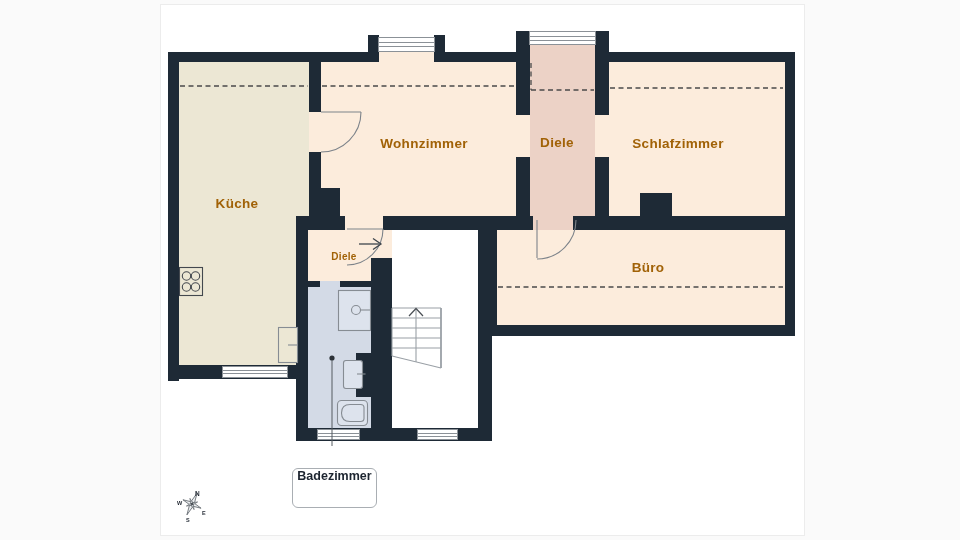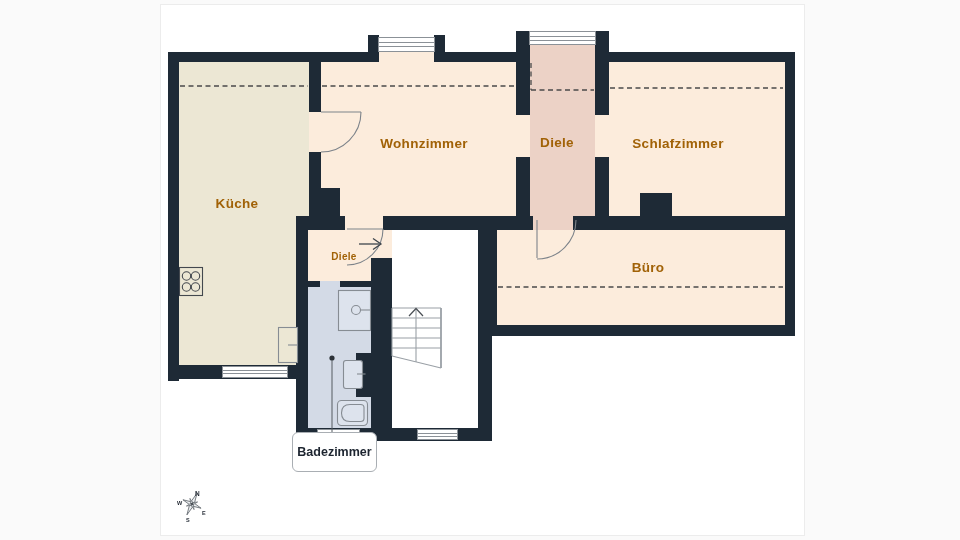--- a/index.html
+++ b/index.html
@@ -12,22 +12,22 @@
   .rm-cream{background:#fcecdc;}
   .rm-flur{background:#ecd2c6;}
   .rm-bad{background:#d3dae6;}
   .rm-stair{background:#ffffff;}
   .w{position:absolute;background:#1e2a36;}
   .win{position:absolute;background:#ffffff;border:1px solid #8b9197;box-sizing:border-box;}
   .win i{position:absolute;left:0;right:0;height:0;border-top:1px solid #8b9197;display:block;}
   .win i.l1{top:32%;} .win i.l2{top:64%;}
   .lbl{position:absolute;transform:translate(-50%,-50%);font-weight:700;font-size:13.5px;
        color:#a16207;letter-spacing:.3px;white-space:nowrap;}
-  .callout{position:absolute;left:292px;top:432px;width:83px;height:38px;background:#fff;
-           border:1px solid #a9aeb3;border-radius:6px;display:flex;align-items:center;
+  .callout{position:absolute;left:292px;top:468px;width:83px;height:38px;background:#fff;
+           border:1px solid #a9aeb3;border-radius:6px;display:flex;
            justify-content:center;font-weight:700;font-size:12.5px;color:#1d2530;}
   svg.overlay{position:absolute;left:0;top:0;}
   svg .thin{stroke:#7d838a;stroke-width:1.1;fill:none;}
   svg .dash{stroke:#4a4a4a;stroke-width:1.3;fill:none;stroke-dasharray:5 3.5;}
   svg .stair{stroke:#9aa0a6;stroke-width:1.1;fill:none;}
   svg .fix{stroke:#868c93;stroke-width:1.1;}
 </style>
 </head>
 <body>
 

